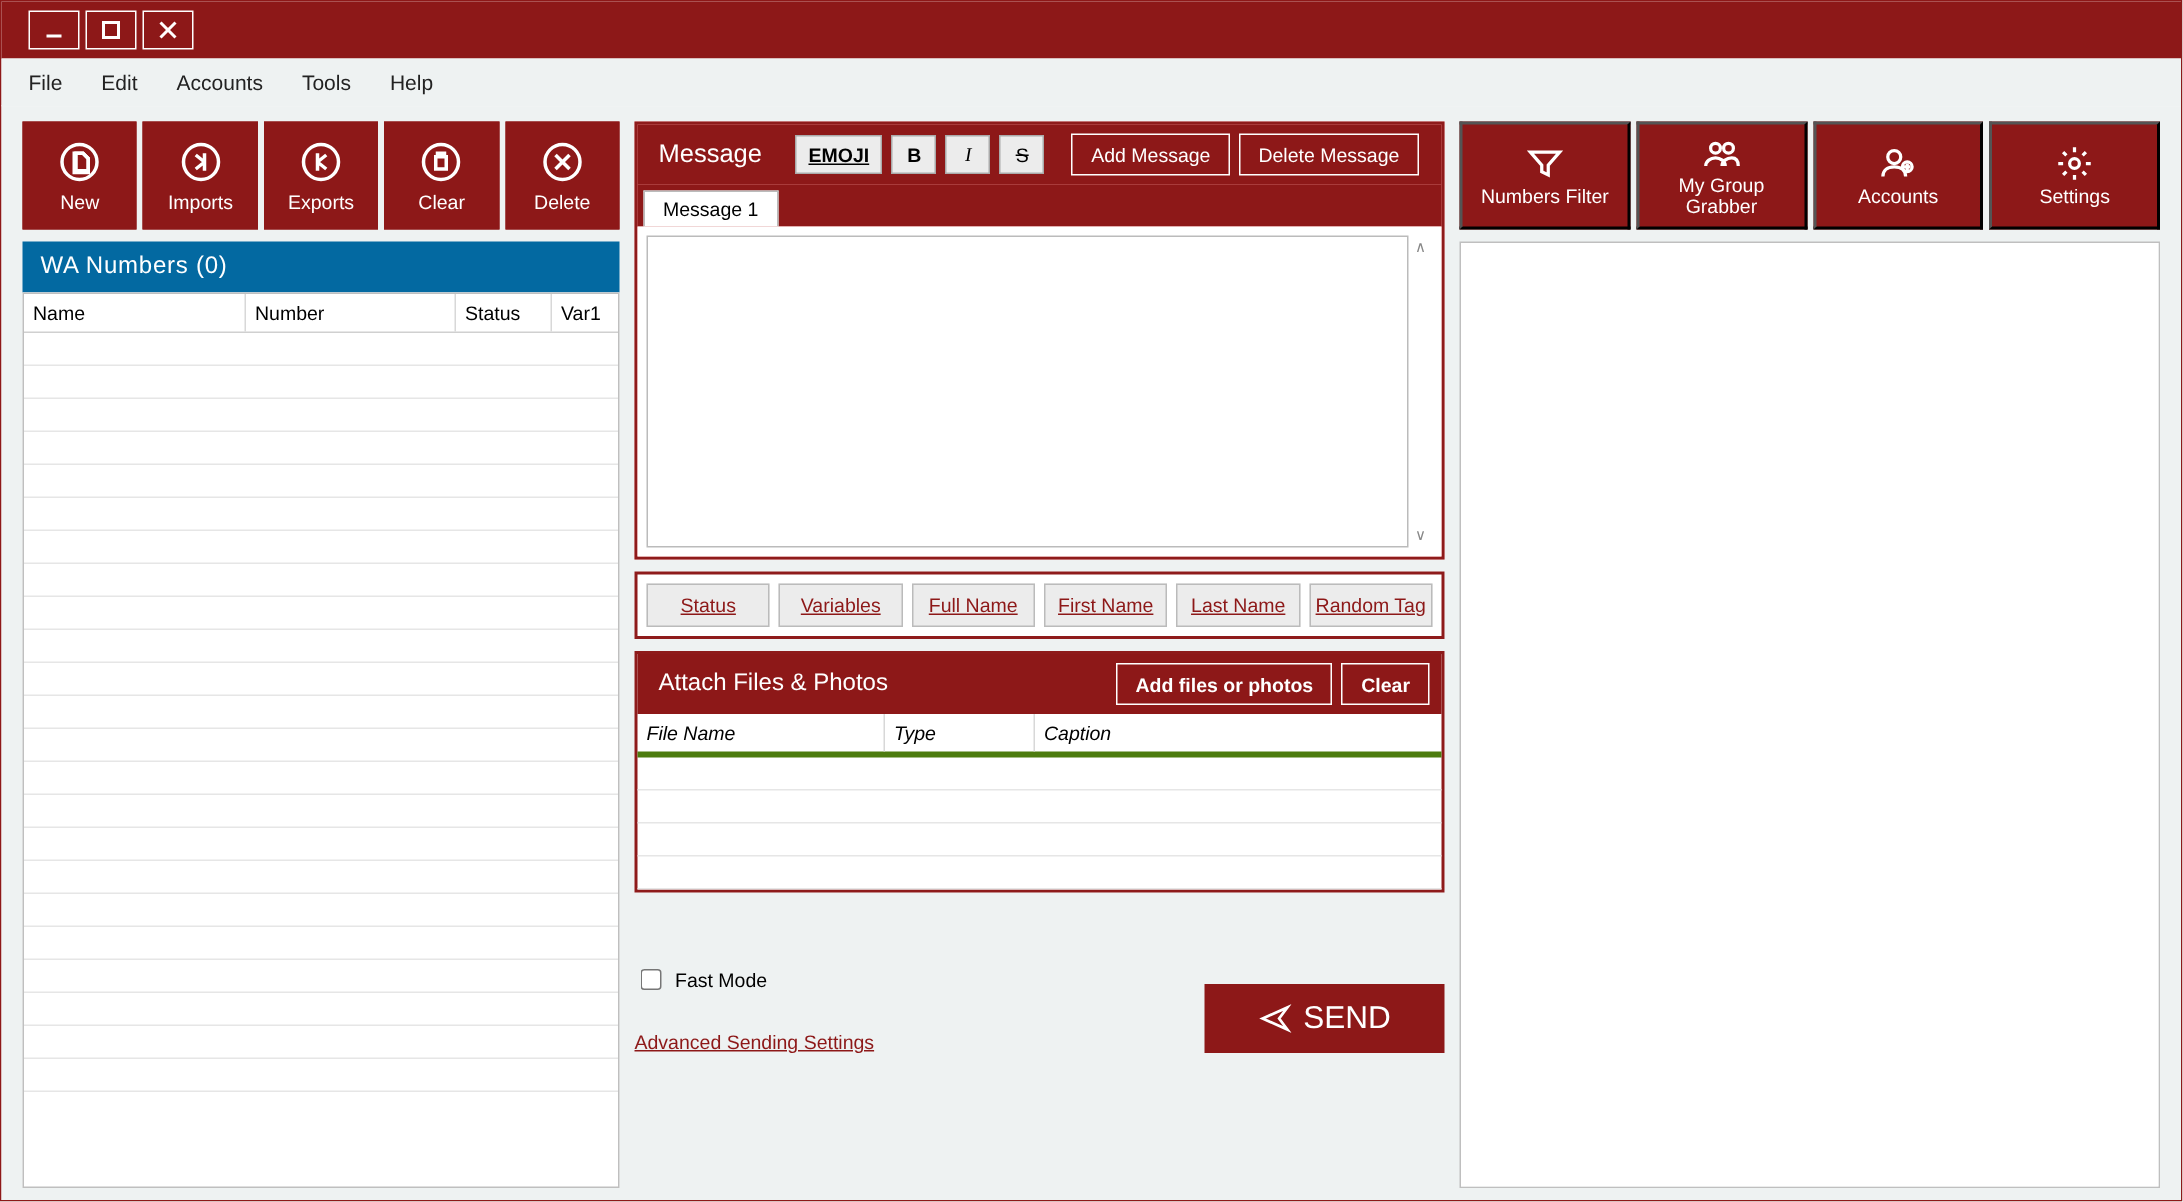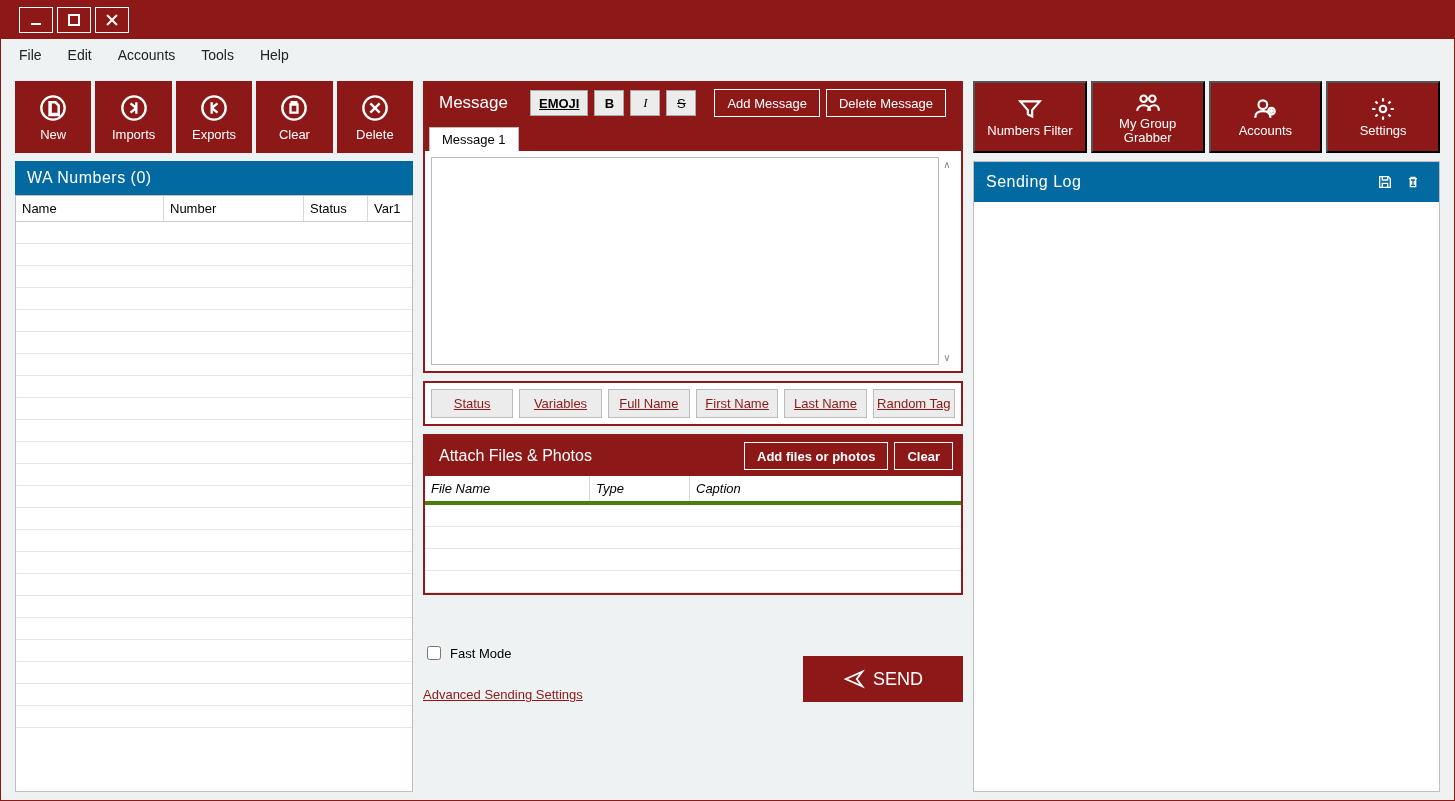--- a/index.html
+++ b/index.html
@@ -278,21 +278,21 @@
   }
   .fastmode{display:flex; align-items:center; gap:6px; font-size:13px;}
   .fastmode input{ width:14px; height:14px;}
   .advlink{ color:#8d1818; text-decoration:underline; font-size:13px; cursor:pointer; margin-top:24px; display:inline-block;}
   .sendbtn{
     background:#8d1818;
     color:#fff;
     border:none;
     width:160px;
     height:46px;
-    font-size:18px;
+    font-size:21px;
     display:flex;
     align-items:center;
     justify-content:center;
     gap:8px;
     cursor:pointer;
   }
   .sendbtn svg{width:22px;height:22px;stroke:#fff;fill:none;stroke-width:2;}
 
   
   .col-right{ flex:1; display:flex; flex-direction:column;justify-content:space-between;}
@@ -546,32 +546,17 @@
         </button>
         <button class="rbtn">
           <svg viewBox="0 0 24 24">
               <circle cx="12" cy="12" r="3"></circle>
               <path d="M12 2v3M12 19v3M2 12h3M19 12h3M5 5l2 2M17 17l2 2M19 5l-2 2M7 17l-2 2"></path>
             </svg>
           <span>Settings</span>
         </button>
       </div>
       <div class="logpanel">
-        <div class="panel-header">
-          <span>Sending Log</span>
-          <span class="spacer"></span>
-          <button class="hbtn">
-            <svg viewBox="0 0 24 24">
-                <path d="M4 4h13l3 3v13H4z"></path>
-                <path d="M8 4v5h8V4M8 20v-6h8v6"></path>
-              </svg>
-          </button>
-          <button class="hbtn">
-            <svg viewBox="0 0 24 24">
-                <path d="M6 7h12M8 7v12h8V7M9 7V5h6v2M10 10v6M14 10v6"></path>
-              </svg>
-          </button>
-        </div>
         <div style="flex:1;background:#fff"></div>
       </div>
     </div>
   </div>
 </div>
 
 </body></html>

